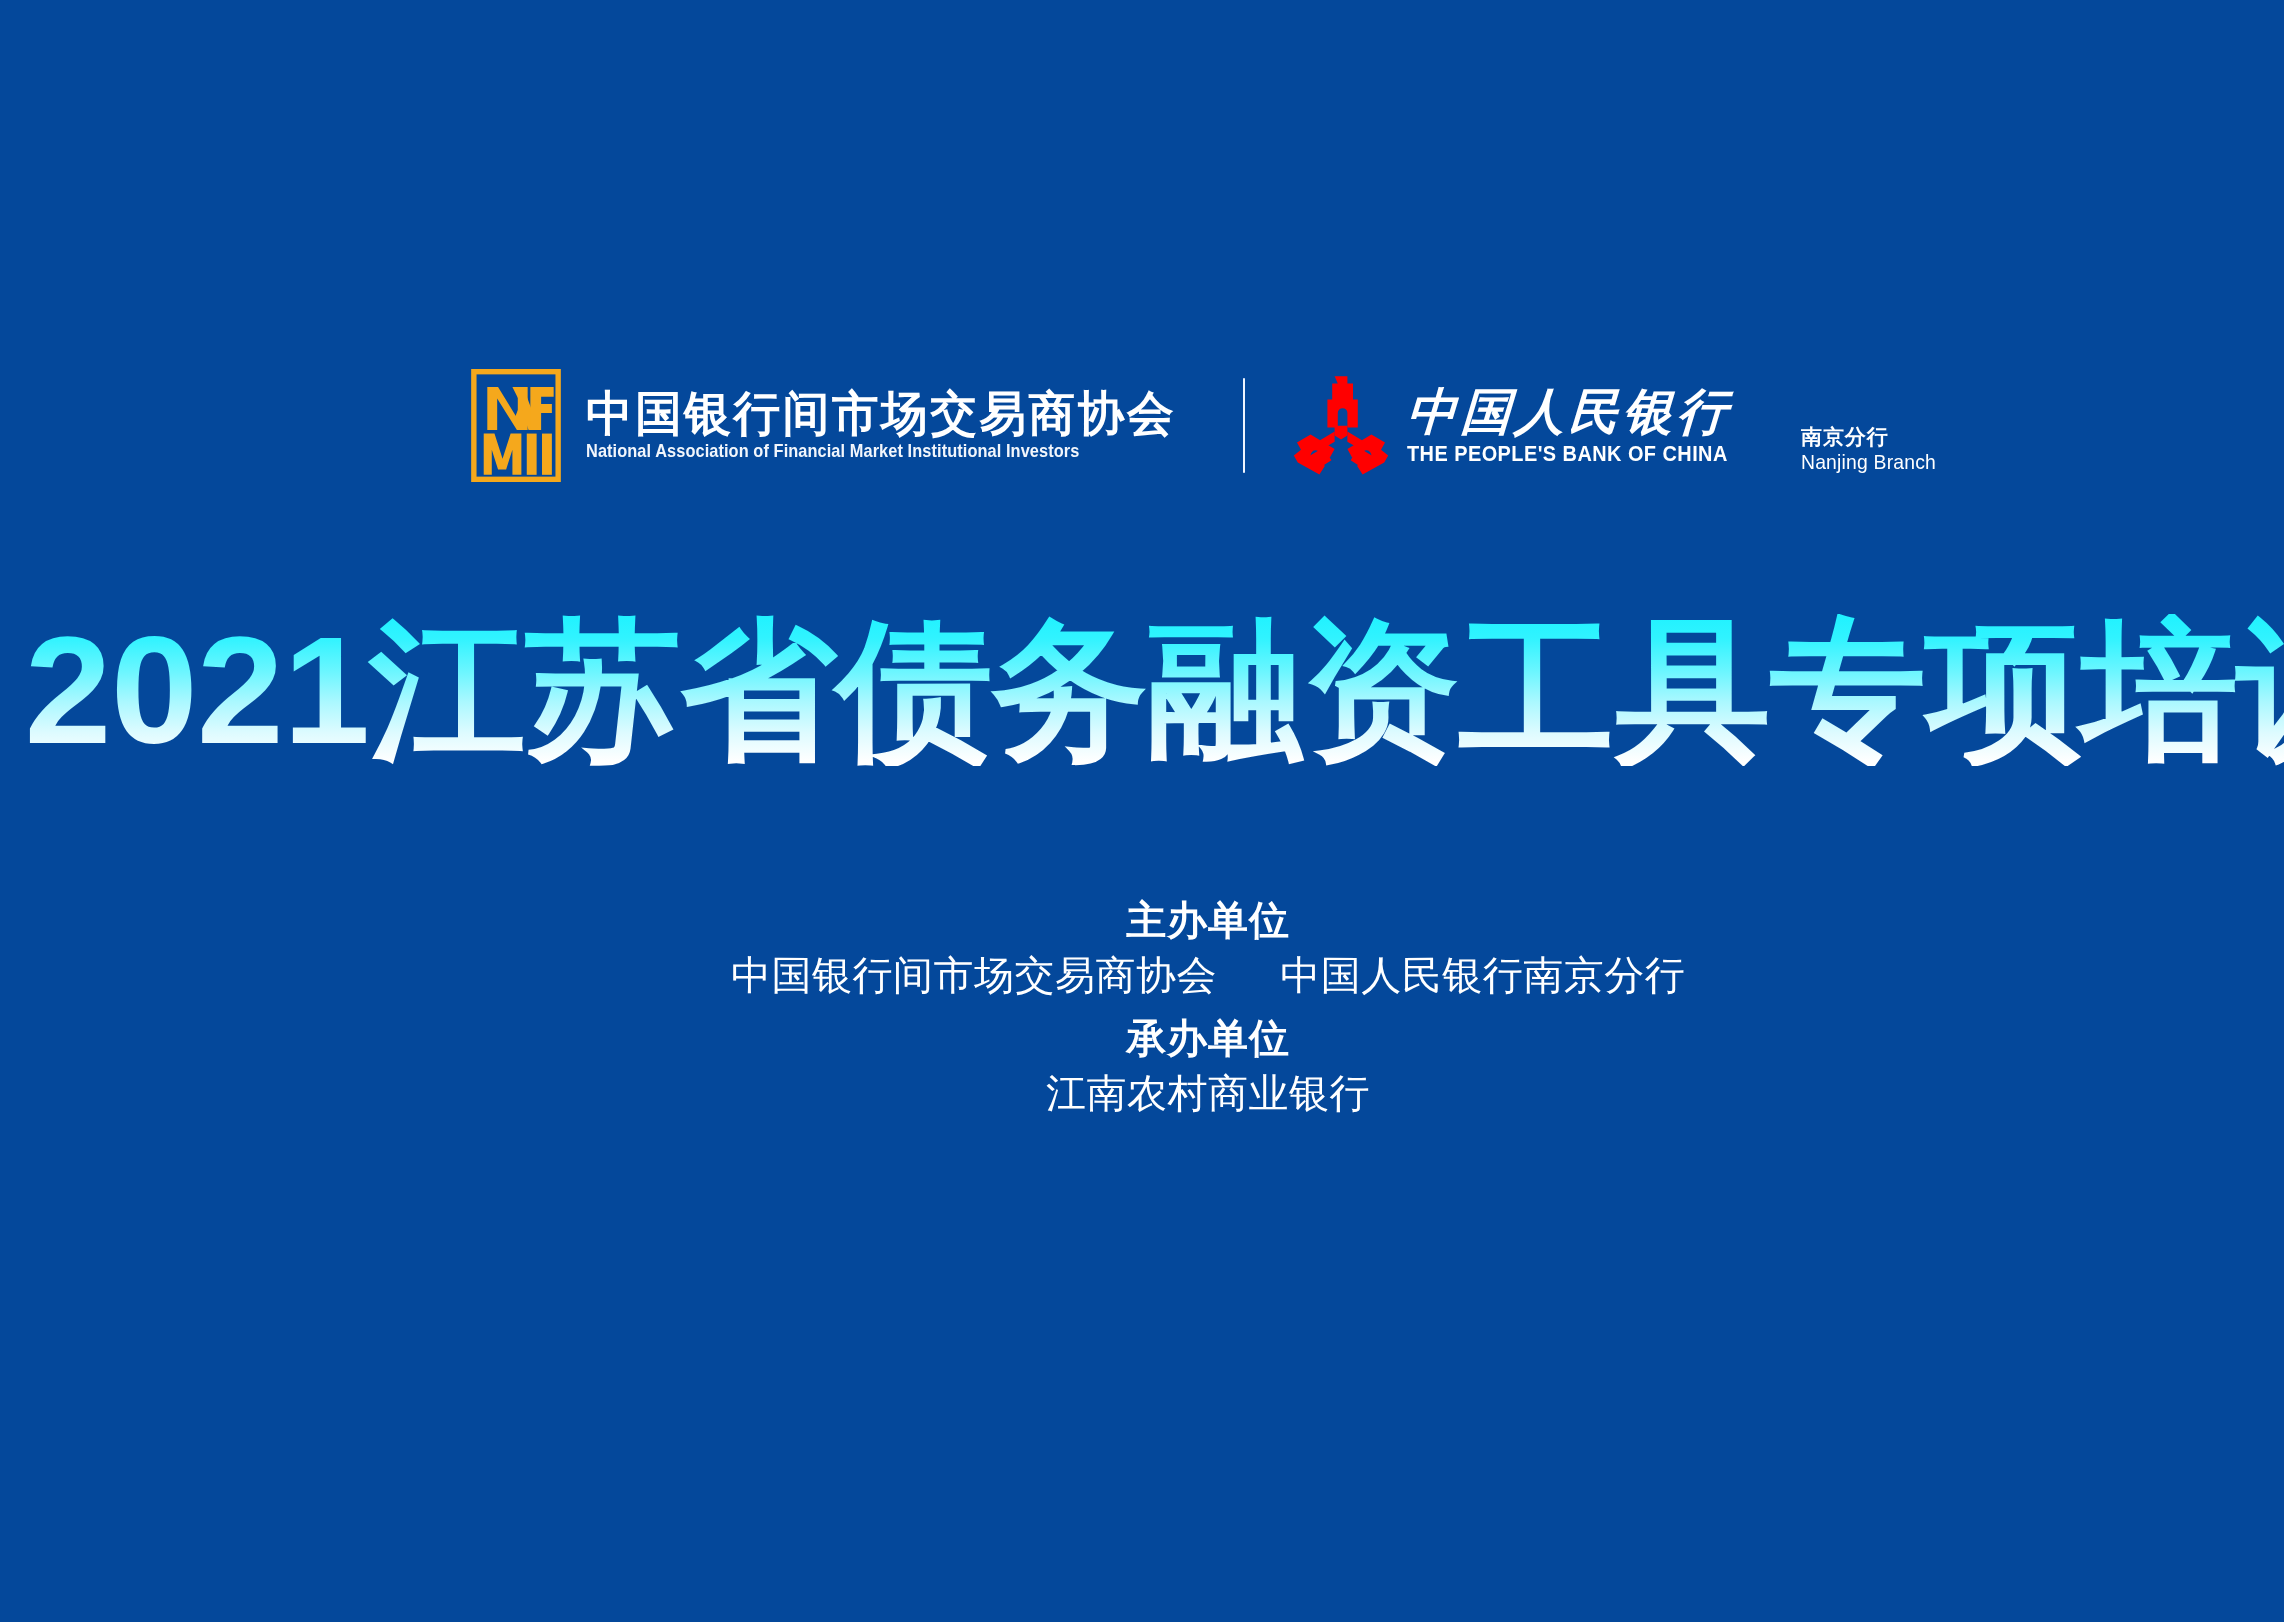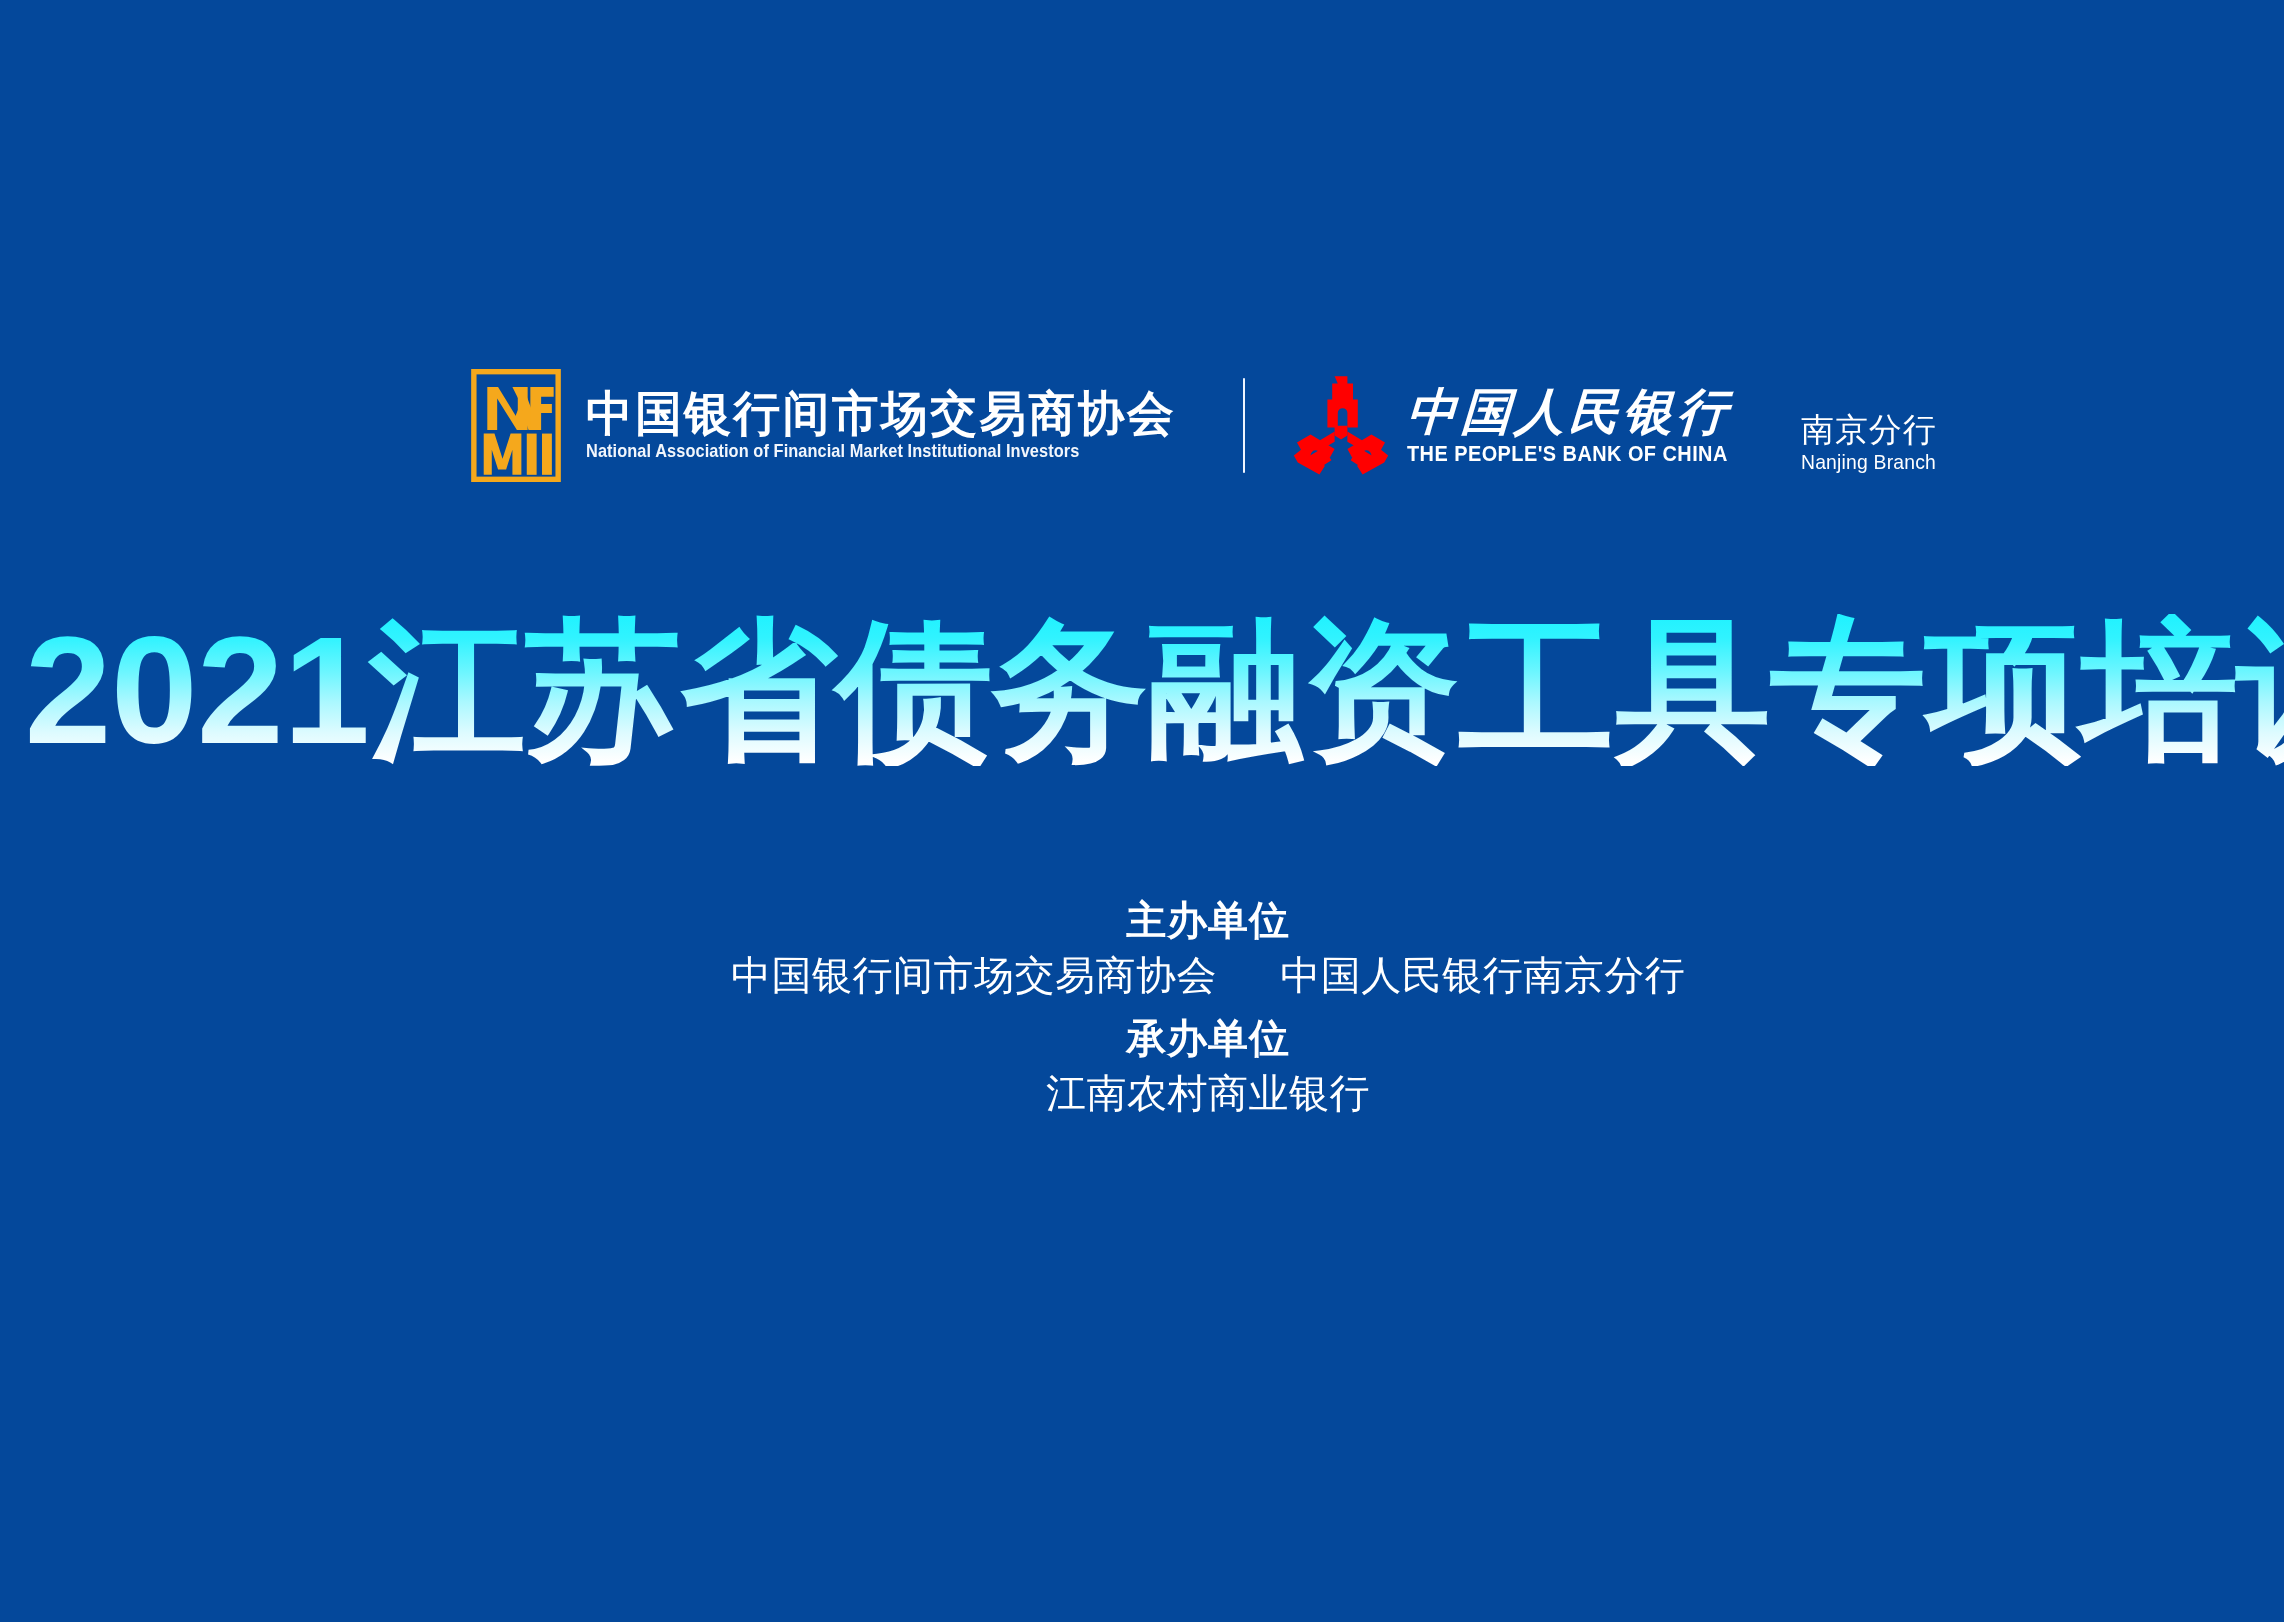--- a/index.html
+++ b/index.html
@@ -125,23 +125,23 @@
   }
   .pboc-branch {
     display: flex;
     flex-direction: column;
     justify-content: flex-end;
     align-self: flex-end;
     margin-left: 15.5px;
     padding-bottom: 8.2px;
   }
   .branch-cn {
-    font-size: 33px;
+    font-size: 21px;
     line-height: 1.18;
-    font-weight: 400;
+    font-weight: 700;
     color: #FFFFFF;
     letter-spacing: 0.9px;
     white-space: nowrap;
     margin-top: 20px;
   }
   .branch-en {
     font-size: 20.6px;
     line-height: 1.18;
     font-weight: 400;
     color: #FFFFFF;

